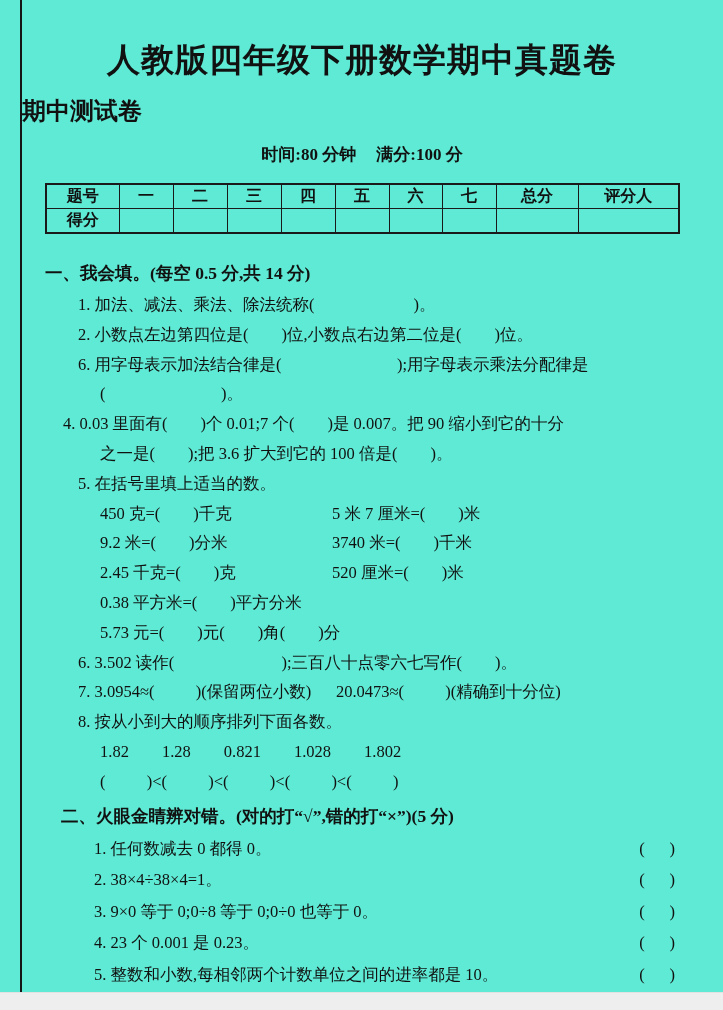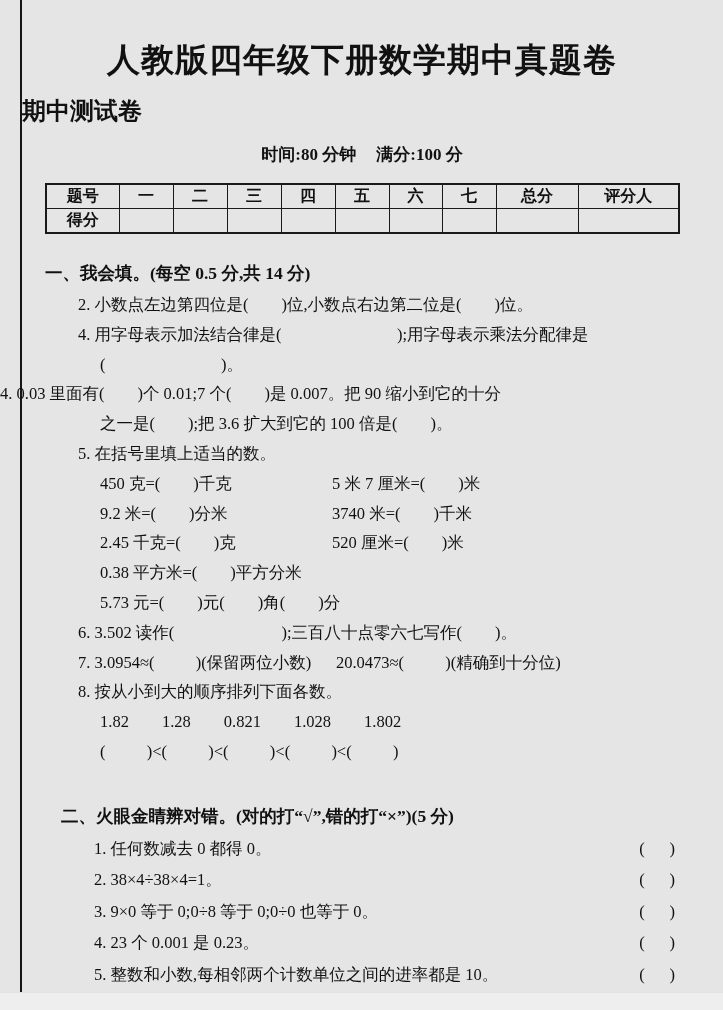--- a/index.html
+++ b/index.html
@@ -3,21 +3,21 @@
 <meta charset="utf-8">
 <style>
   html, body { margin: 0; padding: 0; }
   body {
     width: 723px; height: 1010px;
     background: #fdfdfd;
     font-family: "Liberation Serif", "DejaVu Serif", serif;
     color: #111;
     overflow: hidden;
   }
-  .page { position: relative; width: 723px; height: 1010px; background: #e5e5e5; }
+  .page { position: relative; width: 723px; height: 1010px; background: #5eead4; }
 
   .spine {
     position: absolute; left: 20px; top: 0;
     width: 2px; height: 993px; background: #151515;
   }
   .bottom-strip {
     position: absolute; left: 0; bottom: 0;
     width: 723px; height: 17px; background: #eeeeee;
     border-top: 1px solid #e2e2e2;
   }
@@ -54,21 +54,21 @@
 
   .sec-heading {
     height: 34px; line-height: 34px; padding-left: 45px;
     font-size: 17.5px; font-weight: bold; white-space: pre;
   }
   .line {
     height: 29.8px; line-height: 29.8px;
     font-size: 16.5px; white-space: pre;
   }
   .indent-num  { padding-left: 78px; }
-  .indent-out  { }
+  .indent-out  { padding-left: 63px; }
   .indent-cont { padding-left: 100px; }
 
   .cols { display: flex; padding-left: 100px; }
   .cols .col-left { display: inline-block; width: 232px; white-space: pre; }
   .cols .col-right { white-space: pre; }
 
   .s2-row {
     display: flex; justify-content: space-between;
     padding-left: 78px; padding-right: 64px;
     height: 31.4px; line-height: 31.4px;
@@ -126,22 +126,23 @@
       <td></td>
       <td></td>
       <td></td>
       <td></td>
     </tr>
   </tbody>
     </table>
 
   <div class="content1">
     <div class="sec-heading">一、我会填。(每空 0.5 分,共 14 分)</div>
+    <div class="line indent-num">1. 加法、减法、乘法、除法统称(                        )。</div>
     <div class="line indent-num">2. 小数点左边第四位是(        )位,小数点右边第二位是(        )位。</div>
-    <div class="line indent-num">4. 用字母表示加法结合律是(                            );用字母表示乘法分配律是</div>
+    <div class="line indent-num">6. 用字母表示加法结合律是(                            );用字母表示乘法分配律是</div>
     <div class="line indent-cont">(                            )。</div>
     <div class="line indent-out">4. 0.03 里面有(        )个 0.01;7 个(        )是 0.007。把 90 缩小到它的十分</div>
     <div class="line indent-cont">之一是(        );把 3.6 扩大到它的 100 倍是(        )。</div>
     <div class="line indent-num">5. 在括号里填上适当的数。</div>
     <div class="line cols">
       <span class="col-left">450 克=(        )千克</span>
       <span class="col-right">5 米 7 厘米=(        )米</span>
     </div>
     <div class="line cols">
       <span class="col-left">9.2 米=(        )分米</span>

